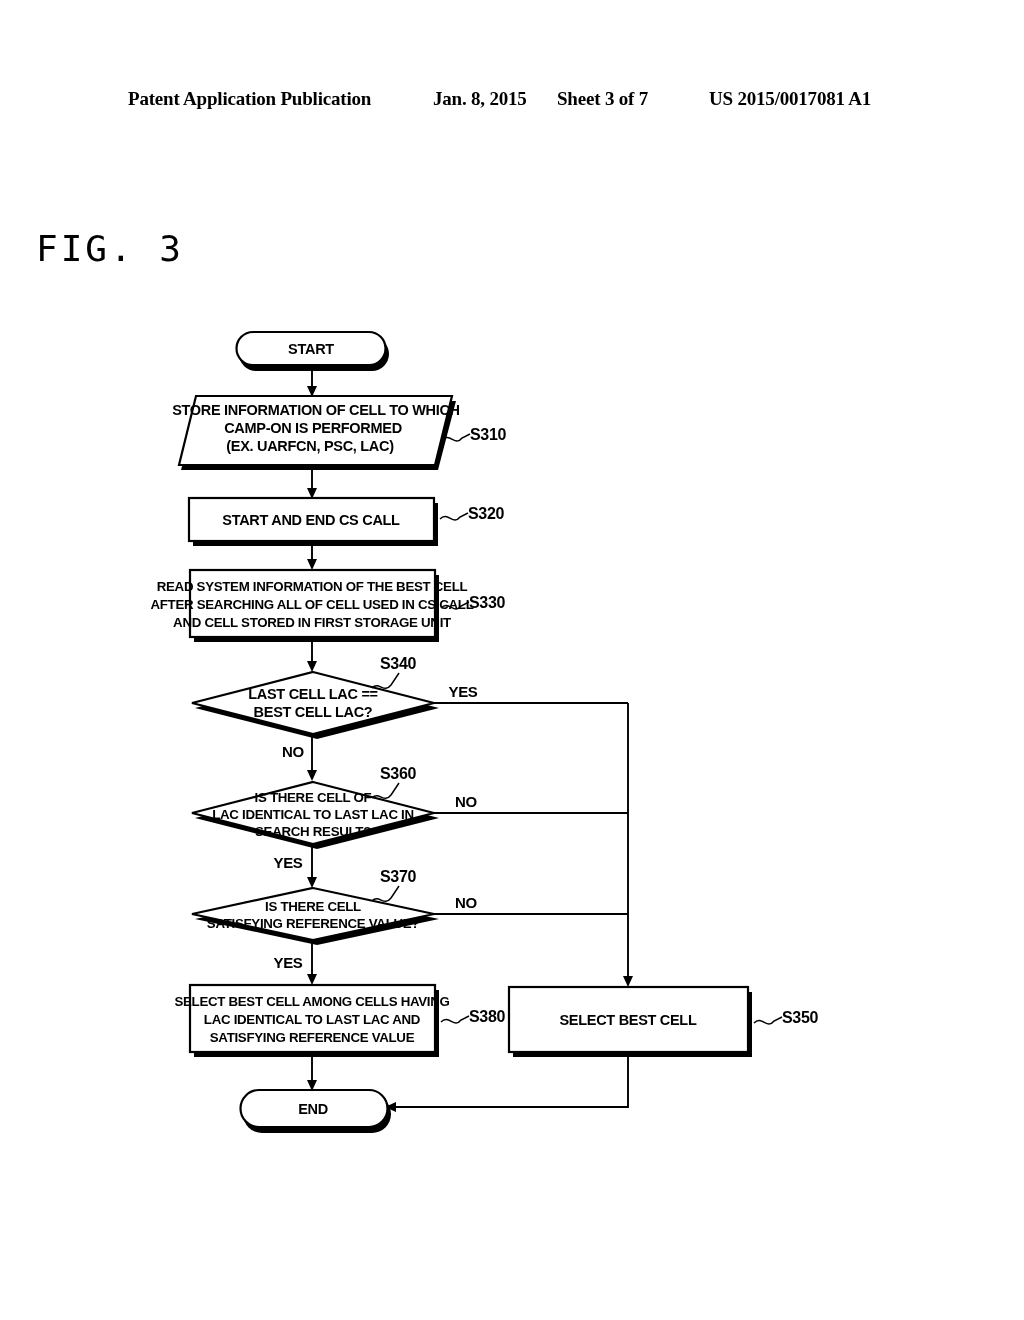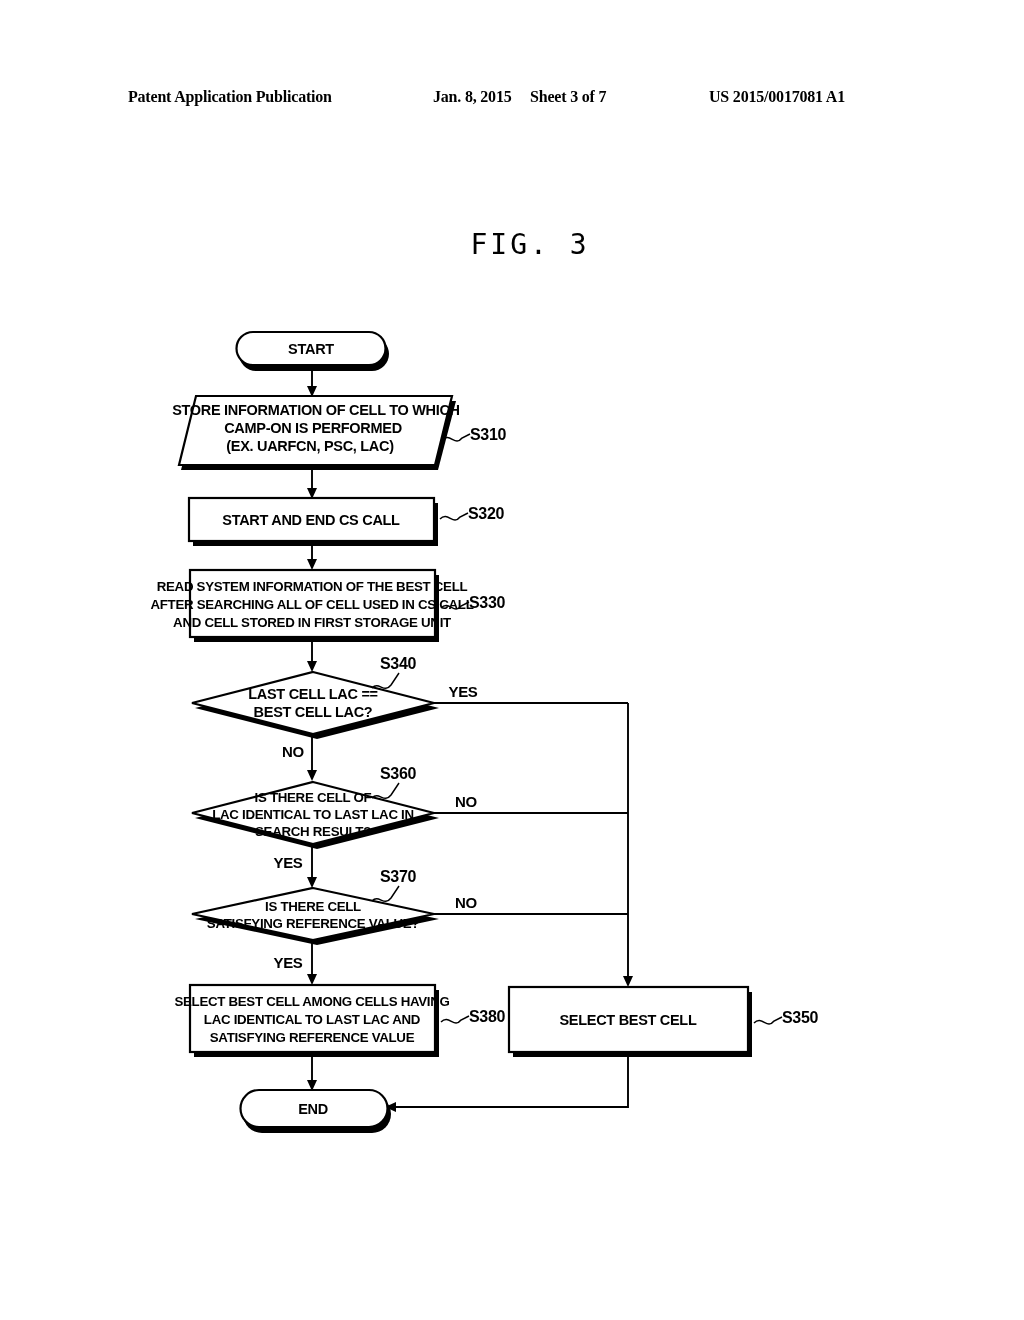--- a/index.html
+++ b/index.html
@@ -18,38 +18,37 @@
 
   
   .page-header {
     position: absolute;
     top: 88px;
     left: 0;
     width: 1024px;
     height: 28px;
     font-family: "Liberation Serif", serif;
     font-weight: bold;
-    font-size: 16px;
+    font-size: 19px;
     letter-spacing: -0.2px;
     white-space: nowrap;
   }
   .hdr-pub   { position: absolute; left: 128px; top: 0; }
   .hdr-date  { position: absolute; left: 433px; top: 0; }
-  .hdr-sheet { position: absolute; left: 530px; top: 0; }
+  .hdr-sheet { position: absolute; left: 557px; top: 0; }
   .hdr-num   { position: absolute; left: 709px; top: 0; }
 
   
   .fig-title {
     position: absolute;
     top: 228px;
     left: 0;
     width: 1024px;
-    text-align: center;
     font-family: "DejaVu Sans Mono", monospace;
-    font-size: 28px;
+    font-size: 36px;
     letter-spacing: 3px;
     padding-left: 36px;
     box-sizing: border-box;
   }
 
   
   #flowchart {
     position: absolute;
     left: 0;
     top: 0;

